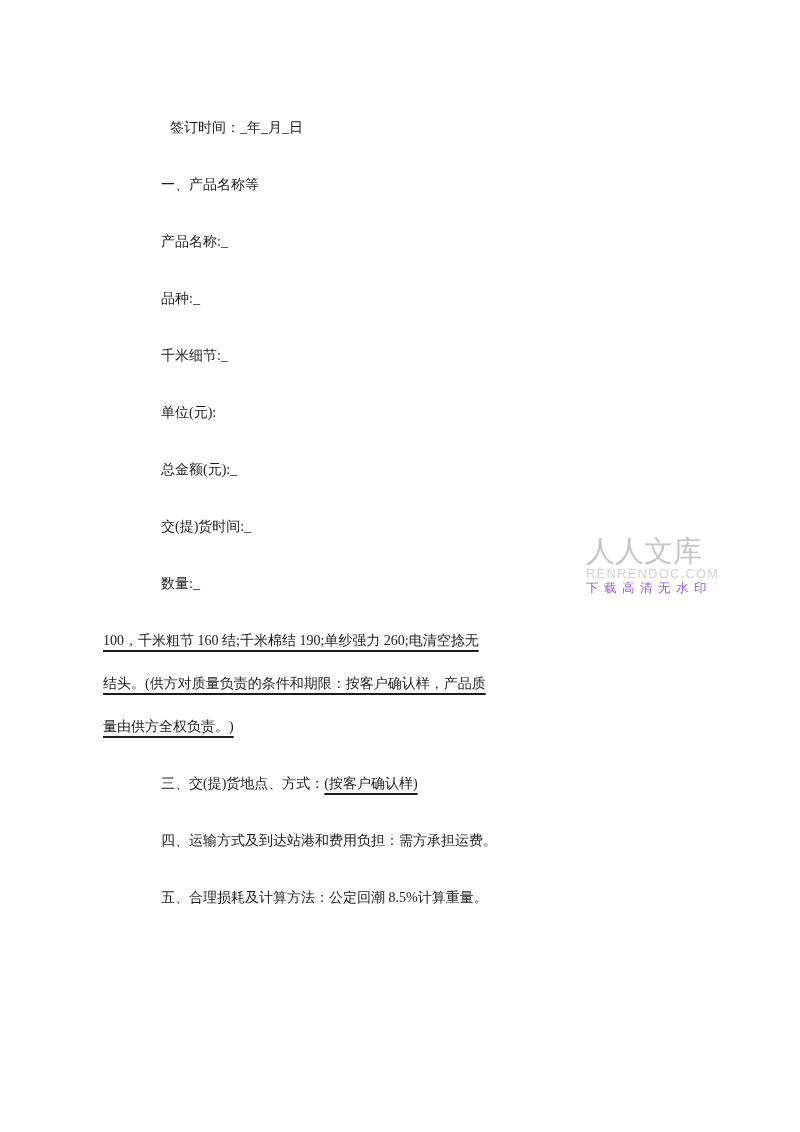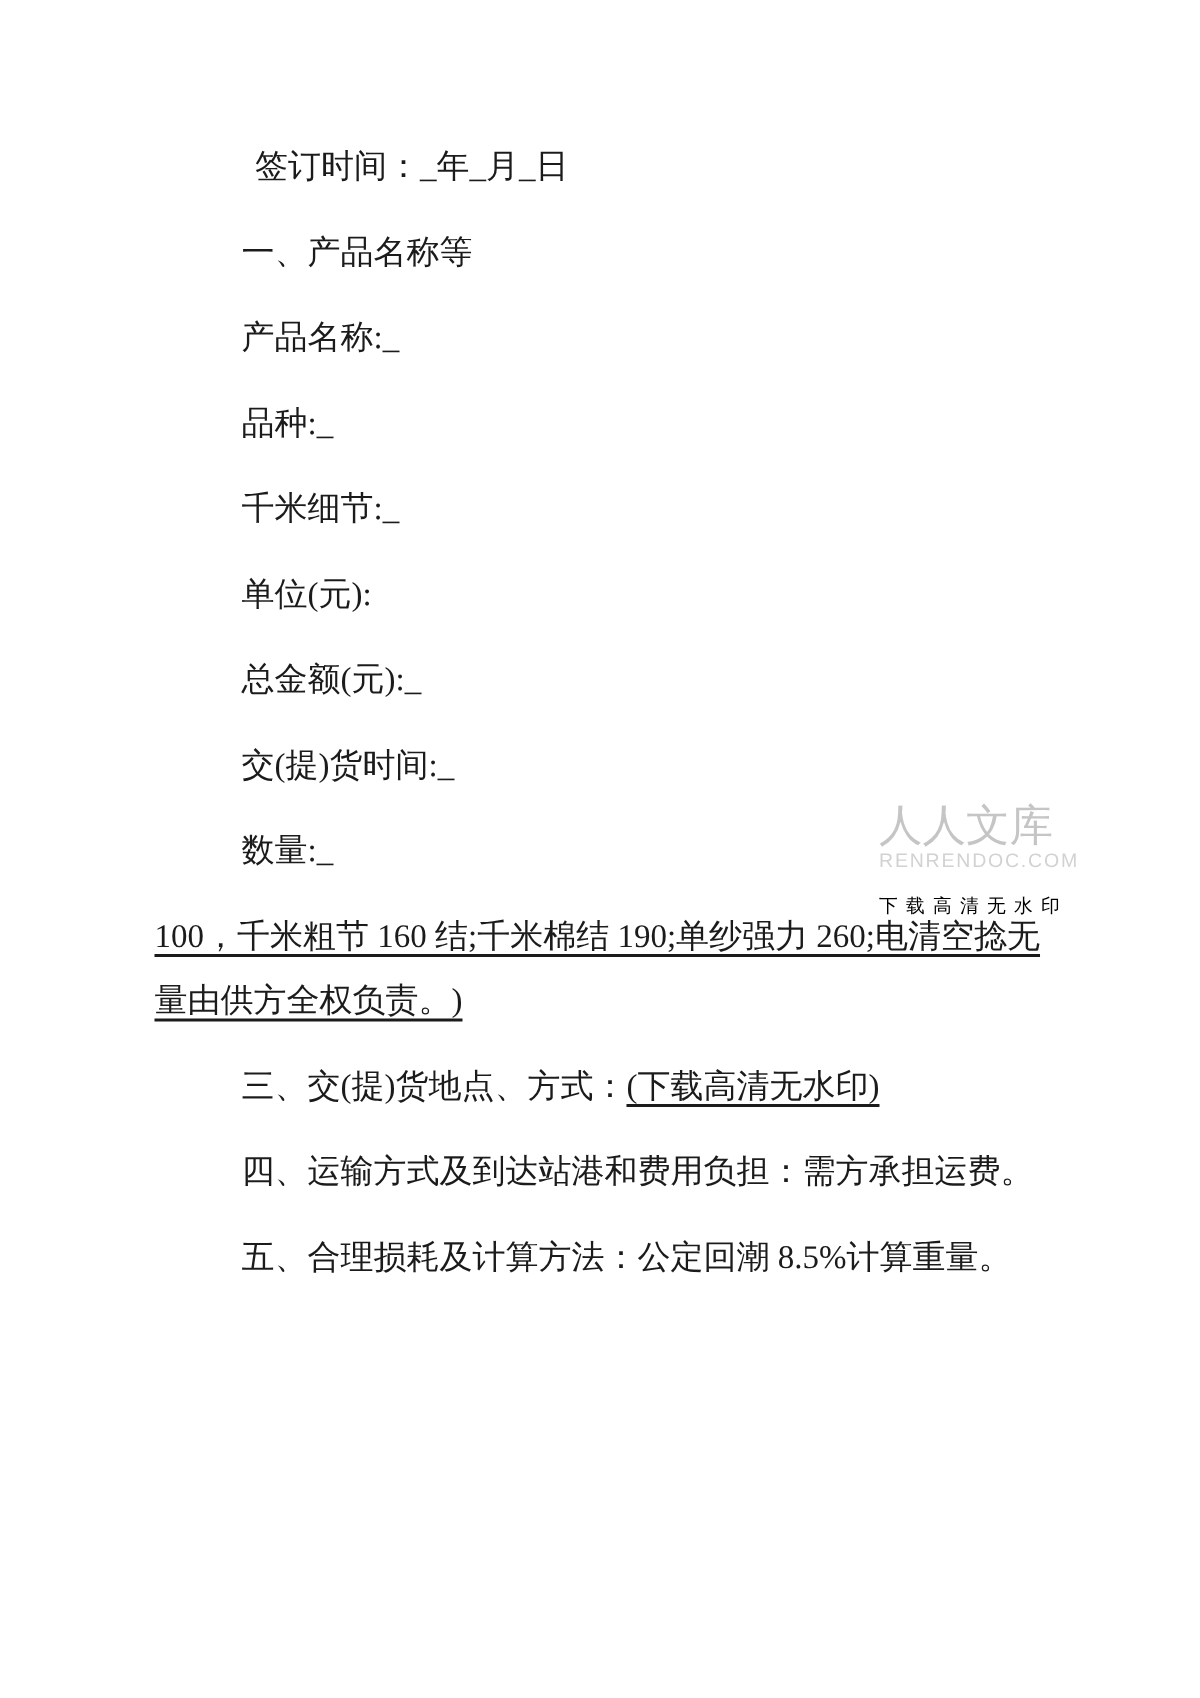--- a/index.html
+++ b/index.html
@@ -12,23 +12,23 @@
     width: 800px;
     height: 1132px;
     background: #ffffff;
     overflow: hidden;
     font-family: "Liberation Serif", "DejaVu Serif", serif;
     color: #1b1b1b;
   }
   .content {
     position: absolute;
     left: 103px;
-    top: 89px;
+    top: 106px;
     width: 600px;
-    font-size: 22px;
+    font-size: 14px;
     line-height: 43px;
   }
   .para { margin: 0 0 14px 0; }
   .ln {
     display: block;
     white-space: nowrap;
   }
   .indent    { padding-left: 58px; }
   .indent-lg { padding-left: 67px; }
   .u {
@@ -58,23 +58,23 @@
     line-height: 13px;
     letter-spacing: 1.2px;
     color: #d2d2d2;
     white-space: nowrap;
     text-align: center;
   }
   .wm-tagline {
     font-family: "Liberation Sans", "DejaVu Sans", sans-serif;
     font-size: 12.5px;
     line-height: 13px;
-    margin-top: 18px;
+    margin-top: 2px;
     letter-spacing: 5.5px;
-    color: #000000;
+    color: #8b5cf6;
     white-space: nowrap;
   }
 </style>
 </head>
 <body>
 
 <div class="page">
 
   <div class="watermark">
     <div class="wm-brand">人人文库</div>
@@ -115,25 +115,26 @@
     <p class="para">
       <span class="ln indent">交(提)货时间:_</span>
     </p>
 
     <p class="para">
       <span class="ln indent">数量:_</span>
     </p>
 
     <p class="para">
       <span class="ln u">100，千米粗节 160 结;千米棉结 190;单纱强力 260;电清空捻无</span>
+      <span class="ln u">结头。(供方对质量负责的条件和期限：按客户确认样，产品质</span>
       <span class="ln u">量由供方全权负责。)</span>
     </p>
 
     <p class="para">
-      <span class="ln indent"><span>三、交(提)货地点、方式：</span><span class="u">(下载高清无水印)</span></span>
+      <span class="ln indent"><span>三、交(提)货地点、方式：</span><span class="u">(按客户确认样)</span></span>
     </p>
 
     <p class="para">
       <span class="ln indent">四、运输方式及到达站港和费用负担：需方承担运费。</span>
     </p>
 
     <p class="para">
       <span class="ln indent">五、合理损耗及计算方法：公定回潮 8.5%计算重量。</span>
     </p>
 

